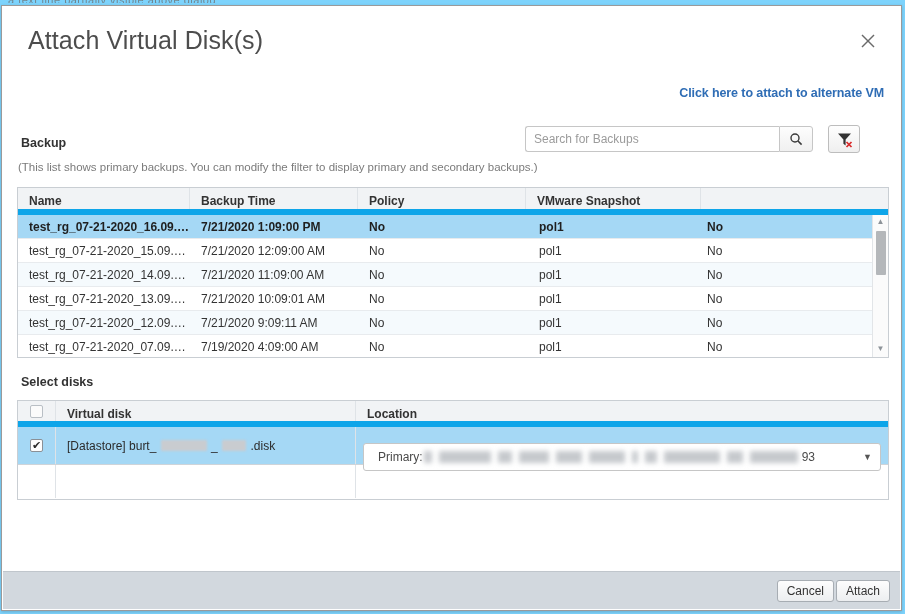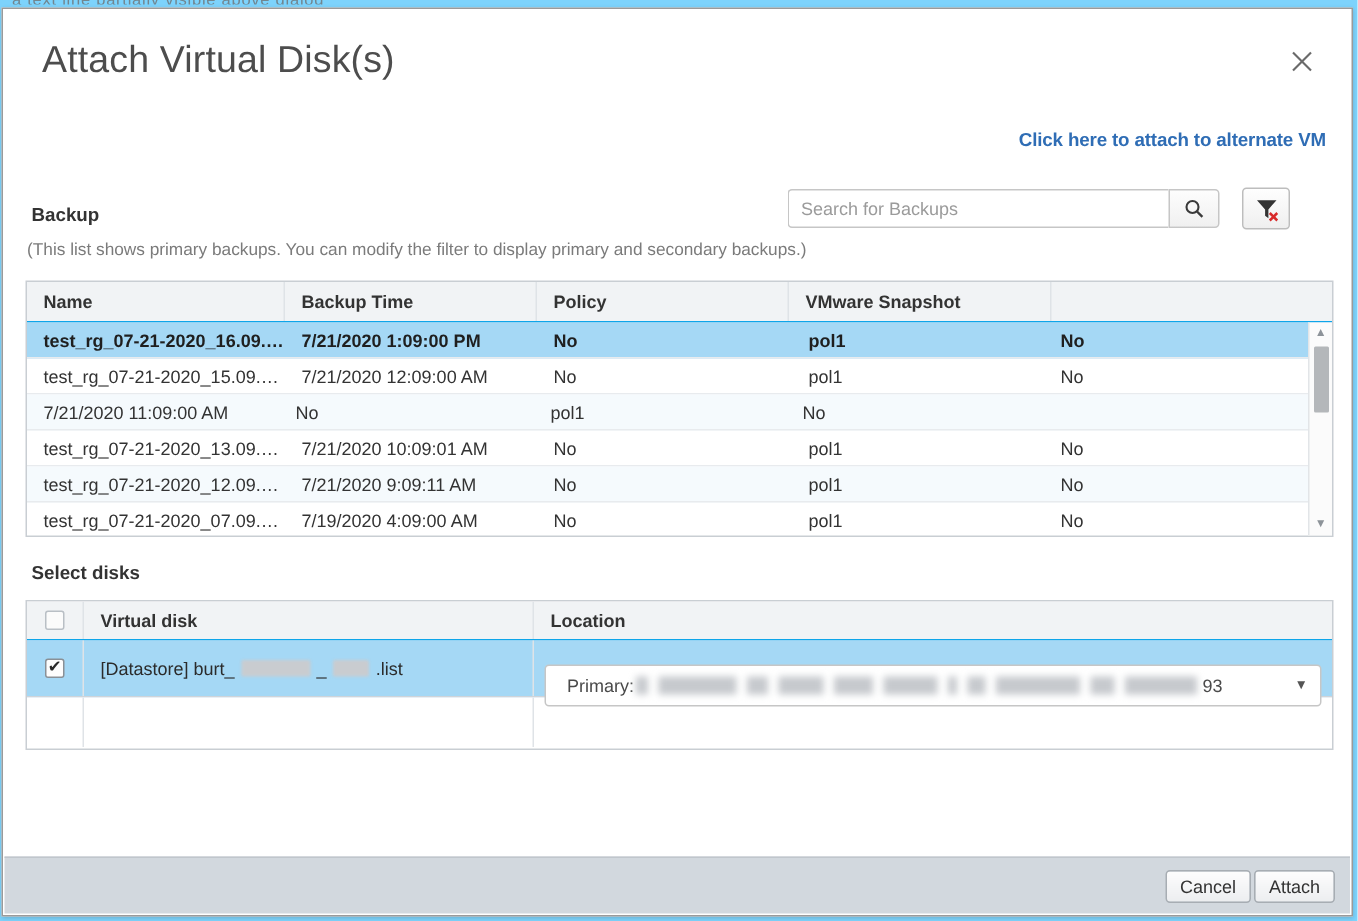--- a/index.html
+++ b/index.html
@@ -174,21 +174,21 @@
     left: 15px;
     top: 394px;
     width: 872px;
     height: 100px;
   }
 
   .grid-head {
     display: flex;
     height: 27px;
     background: #f1f3f5;
-    border-bottom: 1px solid #0ea5e9;
+    border-bottom: 6px solid #0ea5e9;
     box-sizing: border-box;
   }
   .grid-head .cell {
     font-size: 12px;
     font-weight: bold;
     color: #333;
     padding: 6px 0 0 11px;
     box-sizing: border-box;
     border-right: 1px solid #dfe3e7;
     overflow: hidden;
@@ -473,20 +473,21 @@
         <div class="grid-row">
           <div class="cell c-name">test_rg_07-21-2020_15.09.0...</div>
           <div class="cell c-time">7/21/2020 12:09:00 AM</div>
           <div class="cell c-mounted">No</div>
           <div class="cell c-policy">pol1</div>
           <div class="cell c-snap">No</div>
           <div class="cell c-pad"></div>
         </div>
 
         <div class="grid-row alt">
+          <div class="cell c-name">test_rg_07-21-2020_14.09.0...</div>
           <div class="cell c-time">7/21/2020 11:09:00 AM</div>
           <div class="cell c-mounted">No</div>
           <div class="cell c-policy">pol1</div>
           <div class="cell c-snap">No</div>
           <div class="cell c-pad"></div>
         </div>
 
         <div class="grid-row">
           <div class="cell c-name">test_rg_07-21-2020_13.09.0...</div>
           <div class="cell c-time">7/21/2020 10:09:01 AM</div>
@@ -537,21 +538,21 @@
         <div class="dk-check">
           <span class="cb checked">
             <span class="tick">✔</span>
           </span>
         </div>
         <div class="dk-disk">
           <span>[Datastore] burt_</span>
           <span class="redact" style="width:46px"></span>
           <span>_</span>
           <span class="redact" style="width:24px"></span>
-          <span>.list</span>
+          <span>.disk</span>
         </div>
         <div class="dk-loc">
           <div class="loc-select">
             <span class="lbl">Primary:</span>
             <span class="loc-blur">
               <i style="width:8px"></i>
                 <i style="width:52px"></i>
                 <i style="width:14px"></i>
                 <i style="width:30px"></i>
                 <i style="width:26px"></i>

